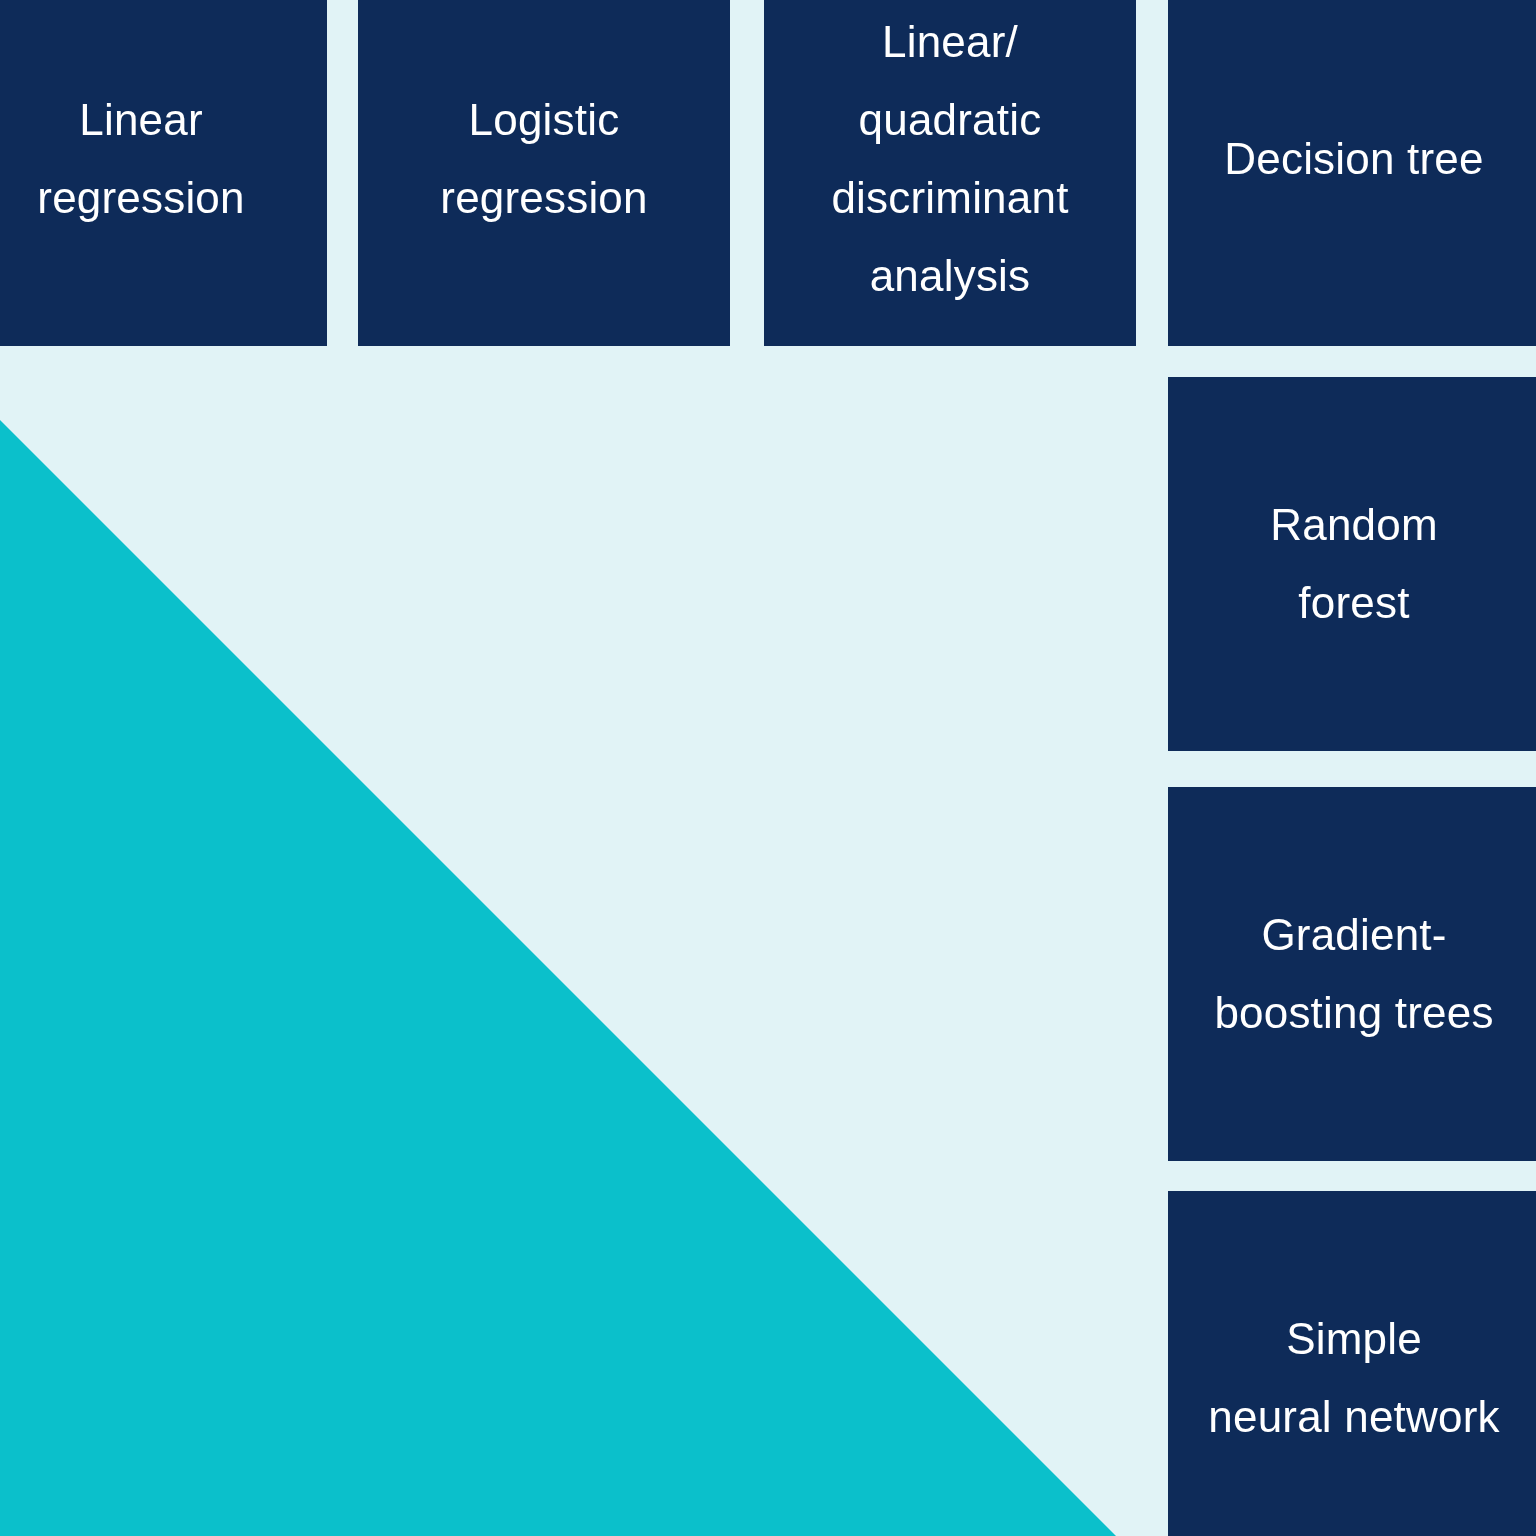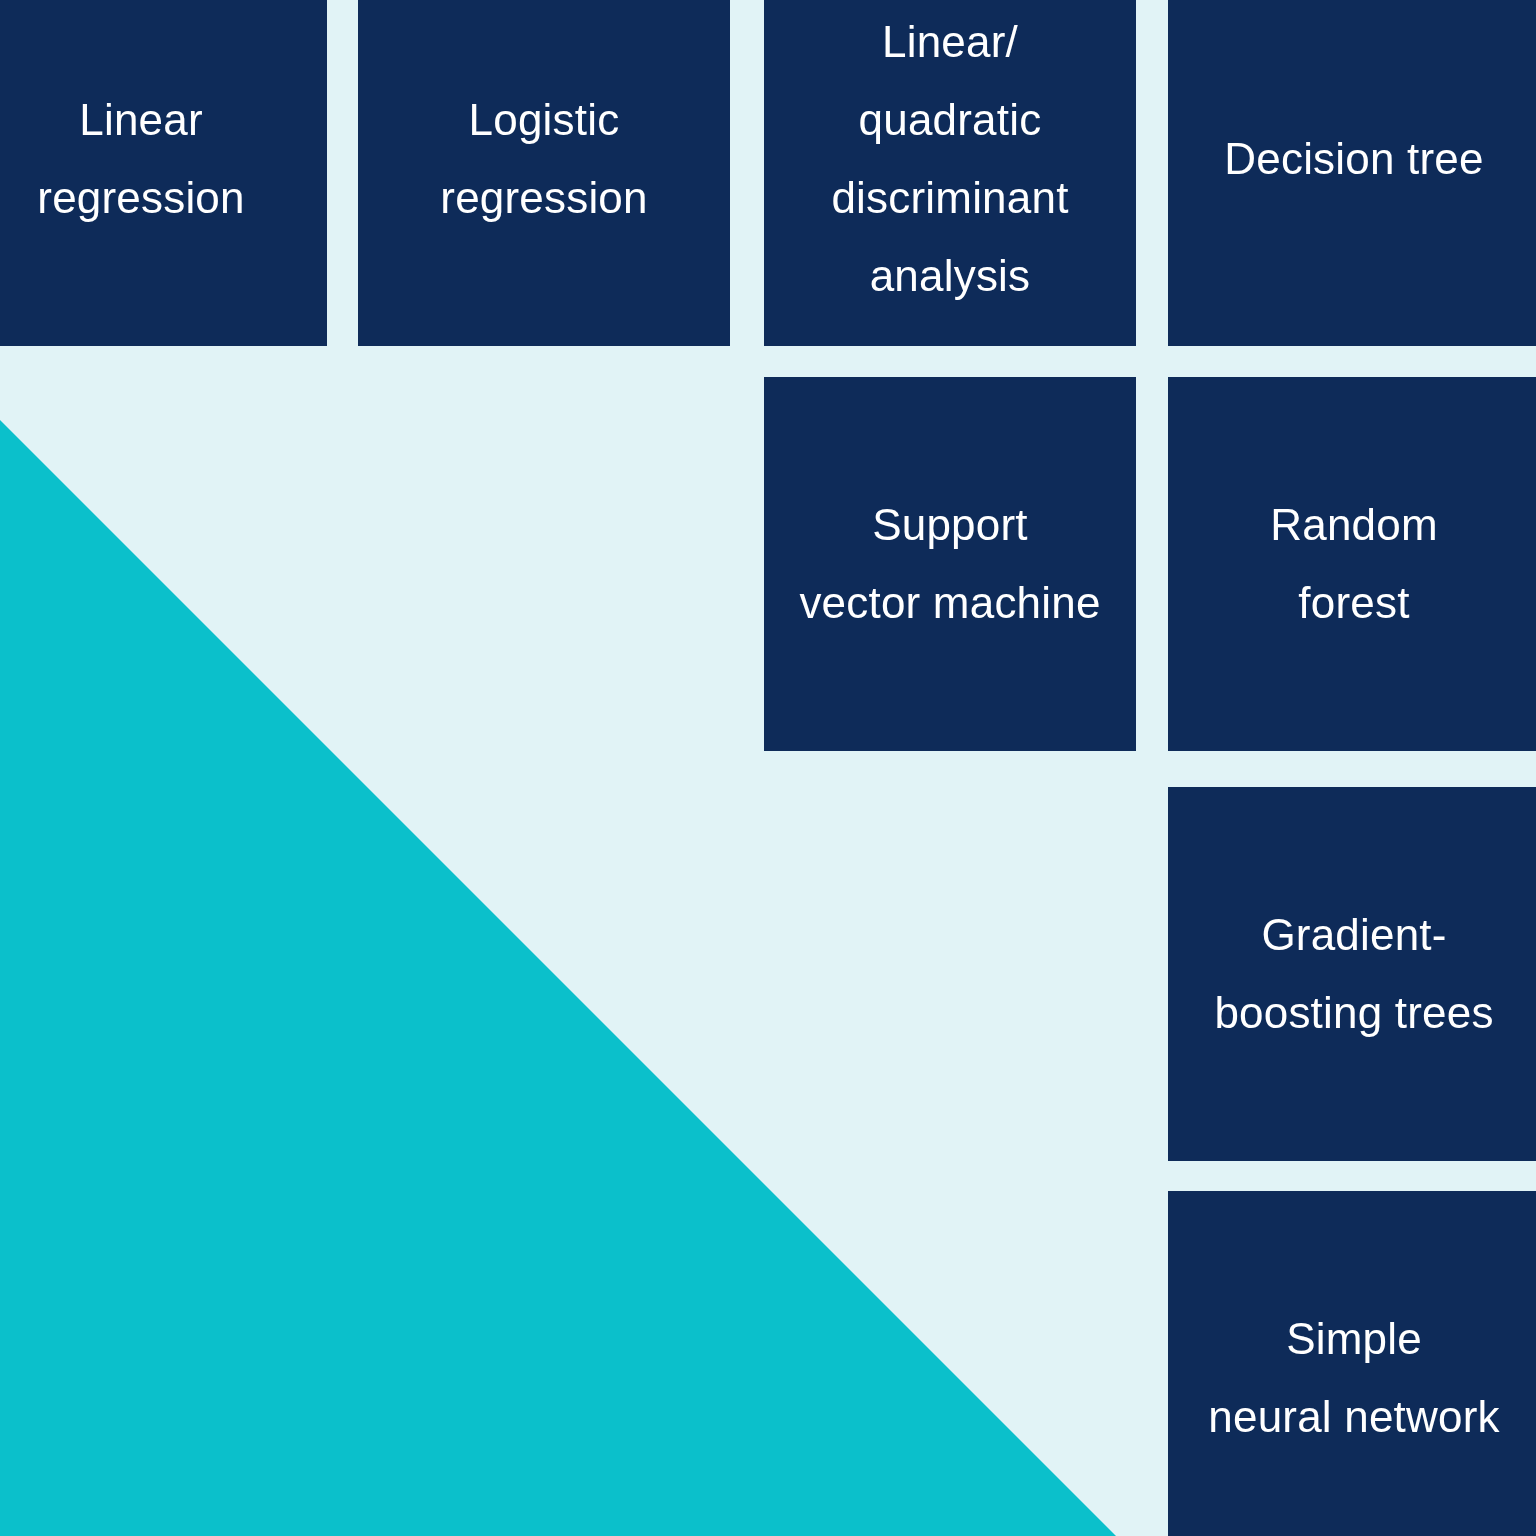--- a/index.html
+++ b/index.html
@@ -64,22 +64,20 @@
   <div class="tile r1 c1">Linear
 regression</div>
   <div class="tile r1 c2">Logistic
 regression</div>
   <div class="tile r1 c3">Linear/
 quadratic
 discriminant
 analysis</div>
   <div class="tile r1 c4">Decision tree</div>
 
-  <div class="tile r2 c3">Support
-vector machine</div>
   <div class="tile r2 c4">Random
 forest</div>
 
   <div class="tile r3 c4">Gradient-
 boosting trees</div>
 
   <div class="tile r4 c4">Simple
 neural network</div>
 
 </div>

